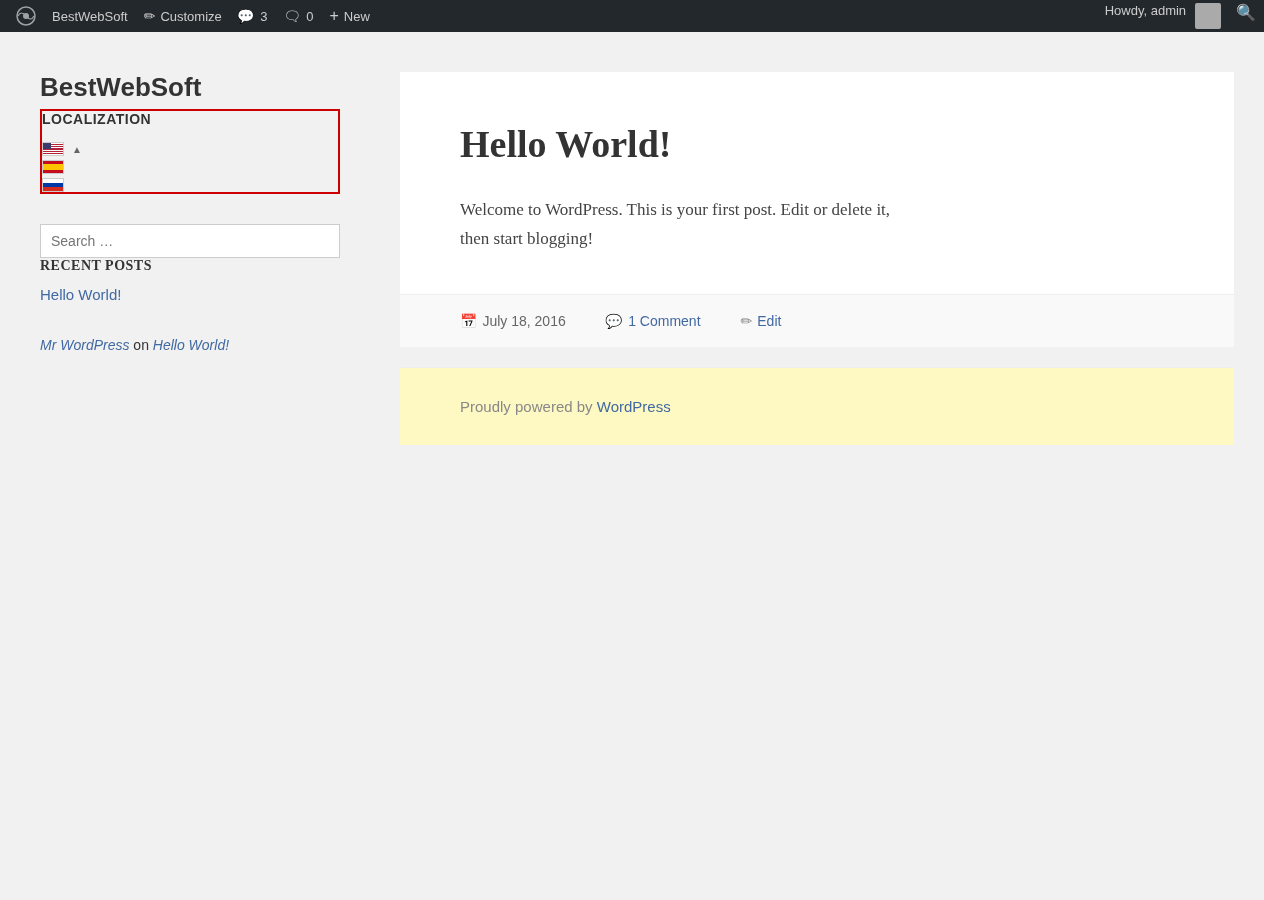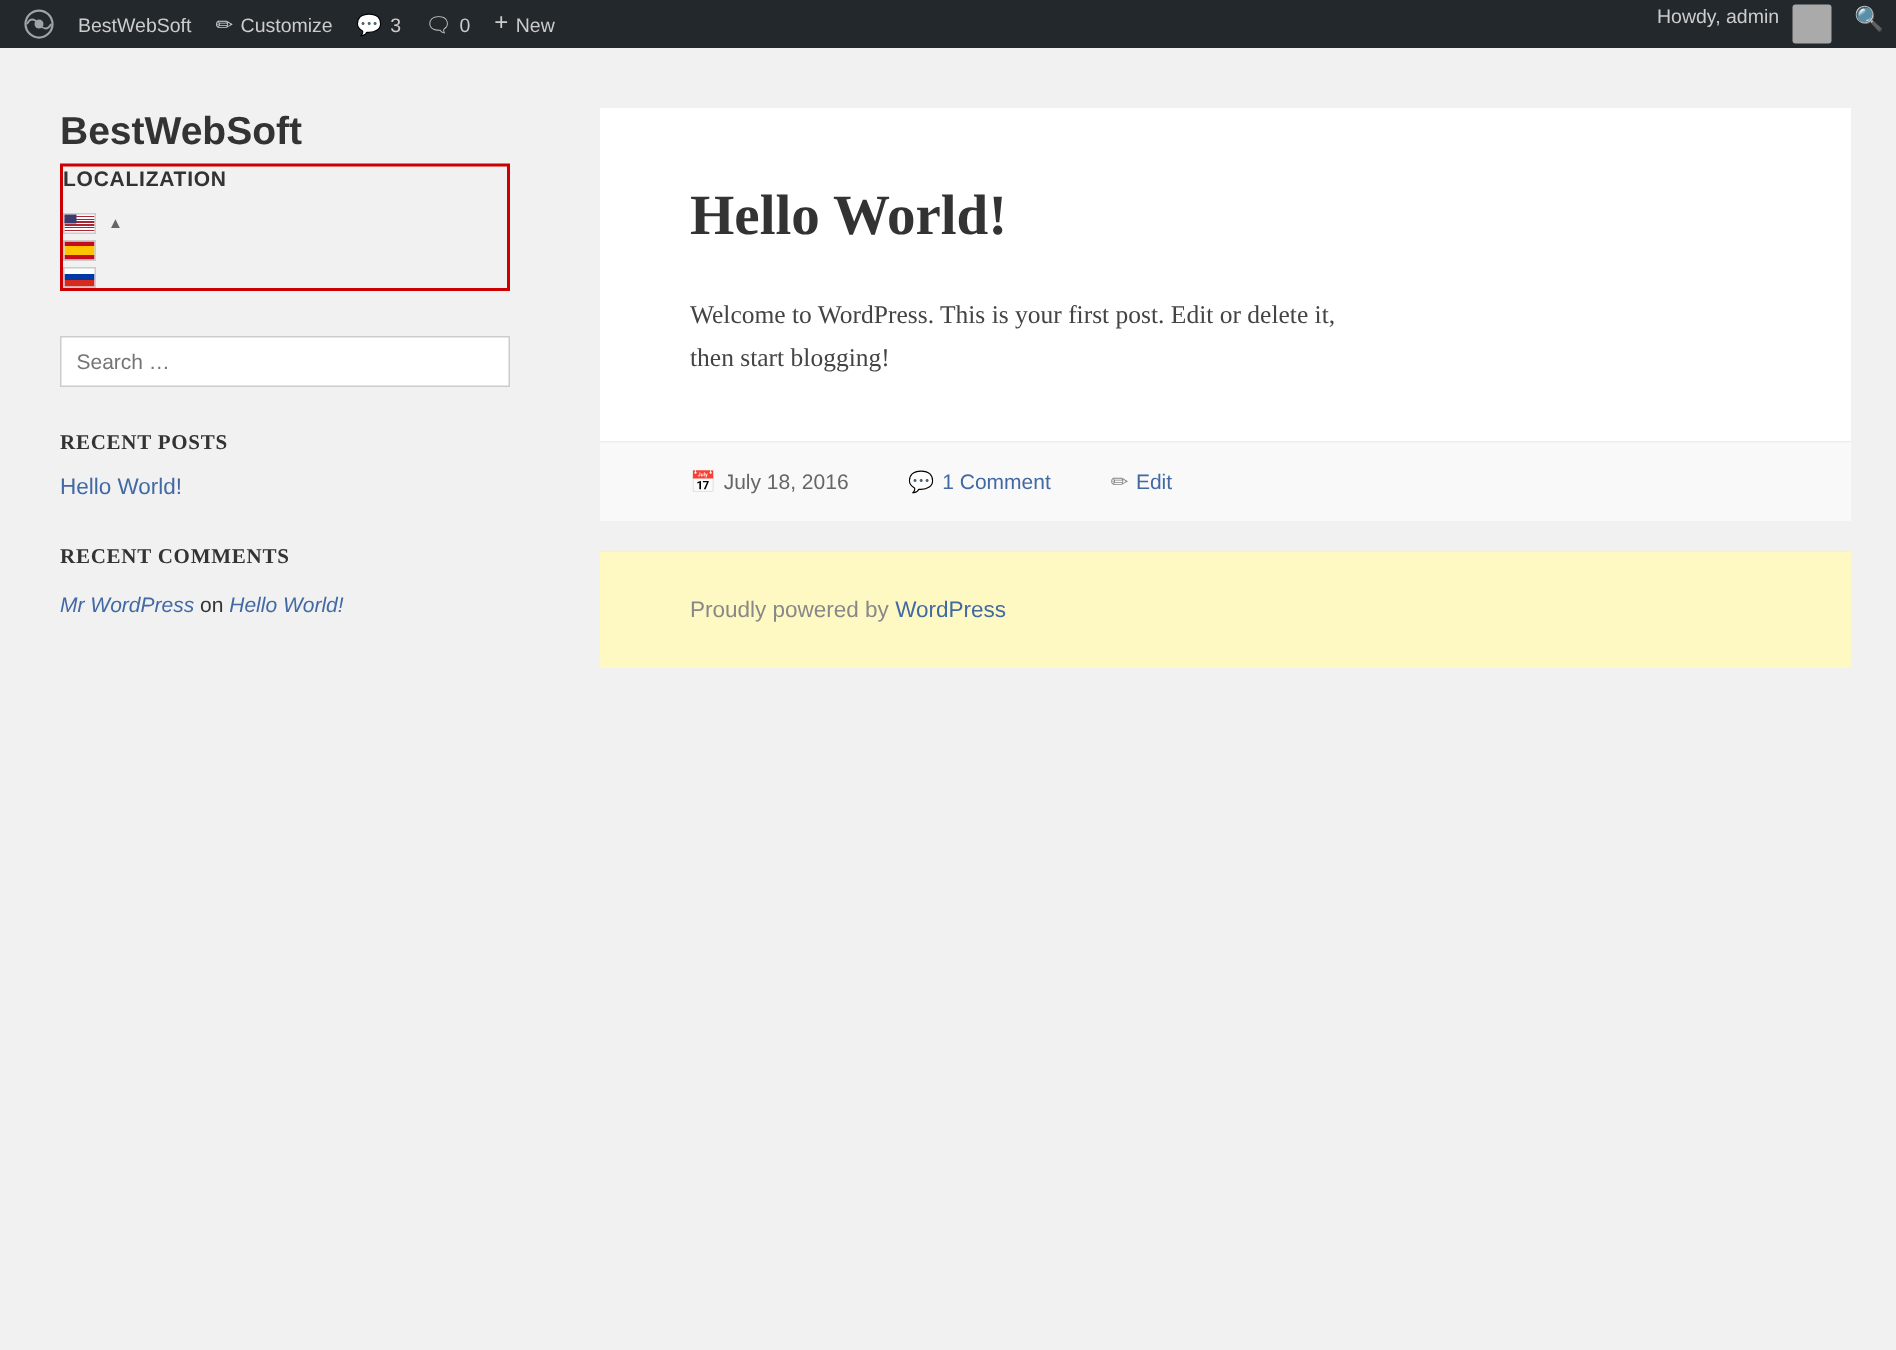--- a/index.html
+++ b/index.html
@@ -142,21 +142,20 @@
       border: 1px solid #ccc;
     }
     .arrow-up {
       font-size: 10px;
       color: #666;
       margin-left: 2px;
     }
 
     
     .search-widget {
-      margin-bottom: 30px;
     }
     .search-input {
       width: 100%;
       padding: 8px 10px;
       border: 1px solid #ccc;
       font-family: Arial, sans-serif;
       font-size: 14px;
       color: #999;
       outline: none;
       background: #fff;
@@ -328,21 +327,20 @@
     <div class="search-widget">
       <input type="text" class="search-input" value="" placeholder="Search …" style="">
     </div>
 
     <div class="sidebar-section">
       <div class="sidebar-section-title">RECENT POSTS</div>
       <a href="#">Hello World!</a>
     </div>
 
     <div class="sidebar-section">
-      <div class="sidebar-section-title">RECENT COMMENTS</div>
       <p>
         <a href="#">Mr WordPress</a>
         <span> on </span>
         <a href="#">Hello World!</a>
       </p>
     </div>
 
   </aside>
 
   <main class="main-content">

